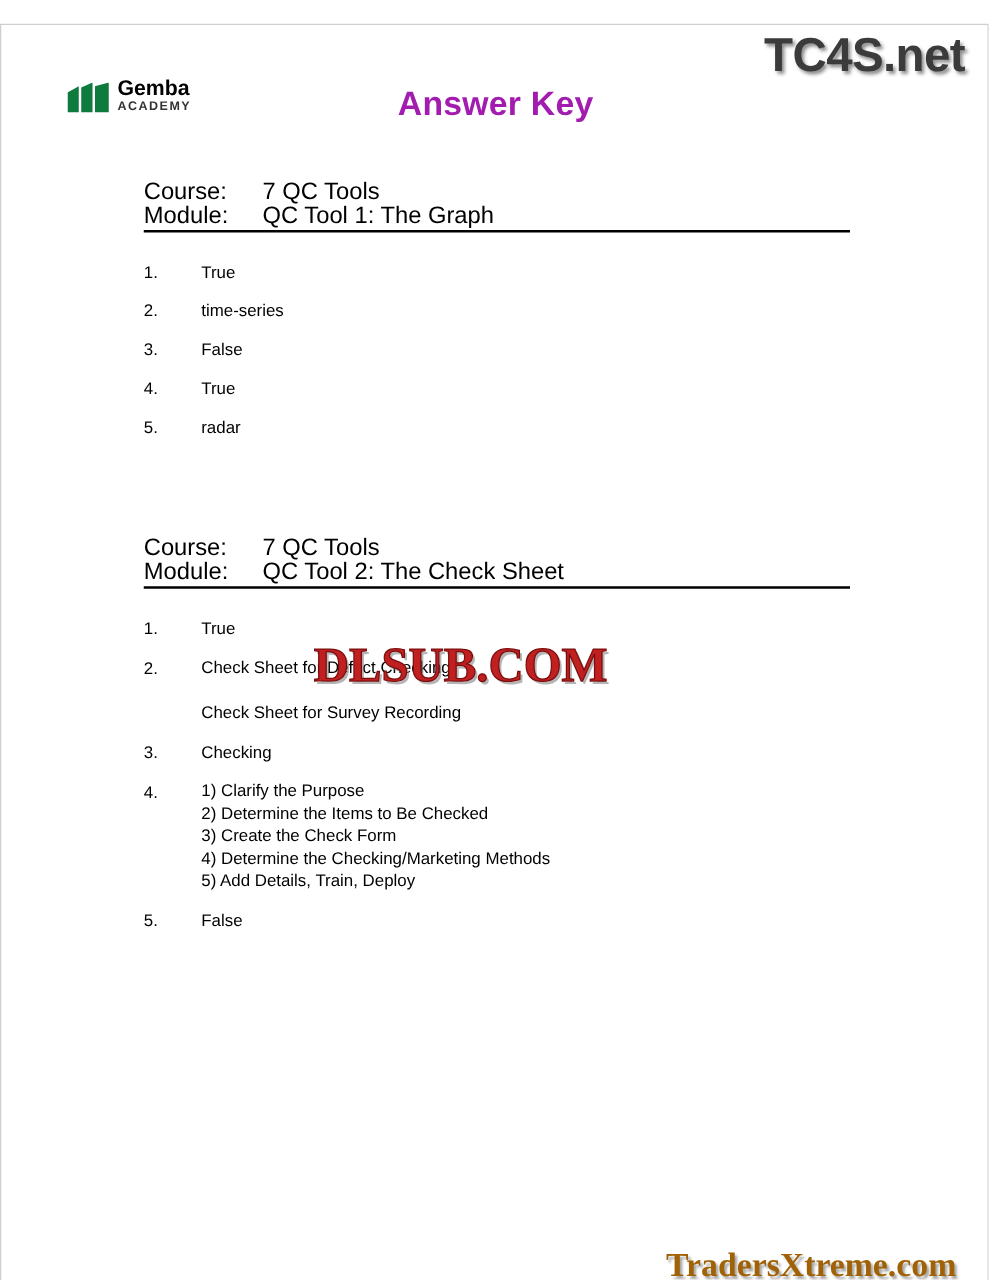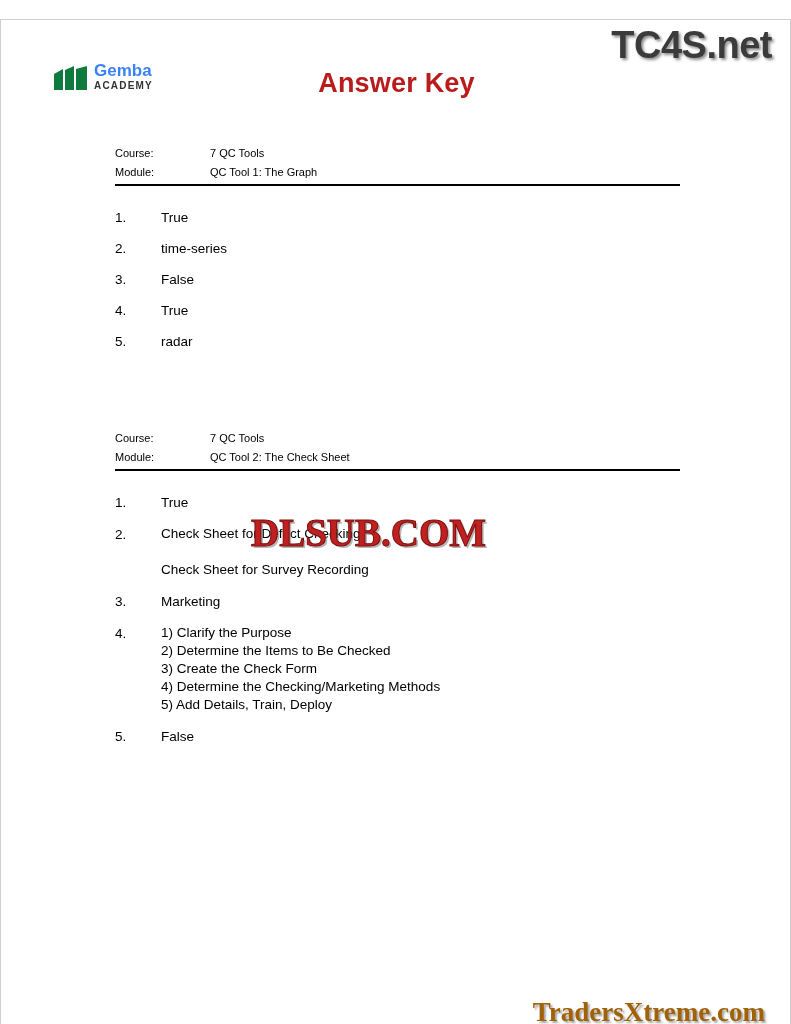--- a/index.html
+++ b/index.html
@@ -58,54 +58,54 @@
   }
   .logo-text {
     position: absolute;
     left: 40px;
     top: 0px;
     width: 100px;
   }
   .logo-gemba {
     font-size: 17px;
     font-weight: bold;
-    color: #3b82f6;
+    color: #000000;
     line-height: 18px;
     letter-spacing: 0px;
   }
   .logo-academy {
     font-size: 10px;
     font-weight: bold;
     color: #333333;
     line-height: 12px;
     letter-spacing: 1.2px;
   }
 
   
   .doc-title {
     position: absolute;
     left: 0;
     top: 48px;
     width: 791px;
     text-align: center;
     font-size: 27px;
     font-weight: bold;
-    color: #b91c1c;
+    color: #a21caf;
     letter-spacing: 0.2px;
   }
 
   
   .section {
     position: absolute;
     left: 114px;
     width: 565px;
   }
   .meta-row {
     display: flex;
-    font-size: 11px;
+    font-size: 19px;
     line-height: 19px;
   }
   .meta-label { width: 95px; }
   .meta-value { flex: 1; }
   .meta-rule {
     border-bottom: 2px solid #000000;
     margin-top: 2px;
     width: 565px;
   }
 
@@ -226,21 +226,21 @@
         <div class="answer-text">True</div>
       </div>
       <div class="answer-row" style="margin-bottom:13px;">
         <div class="answer-num">2.</div>
         <div class="answer-text" style="line-height:18px;">Check Sheet for Defect Checking
 
 Check Sheet for Survey Recording</div>
       </div>
       <div class="answer-row" style="margin-bottom:13px;">
         <div class="answer-num">3.</div>
-        <div class="answer-text">Marketing</div>
+        <div class="answer-text">Checking</div>
       </div>
       <div class="answer-row" style="margin-bottom:13px;">
         <div class="answer-num">4.</div>
         <div class="answer-text" style="line-height:18px;">1) Clarify the Purpose
 2) Determine the Items to Be Checked
 3) Create the Check Form
 4) Determine the Checking/Marketing Methods
 5) Add Details, Train, Deploy</div>
       </div>
       <div class="answer-row" style="margin-bottom:0;">

